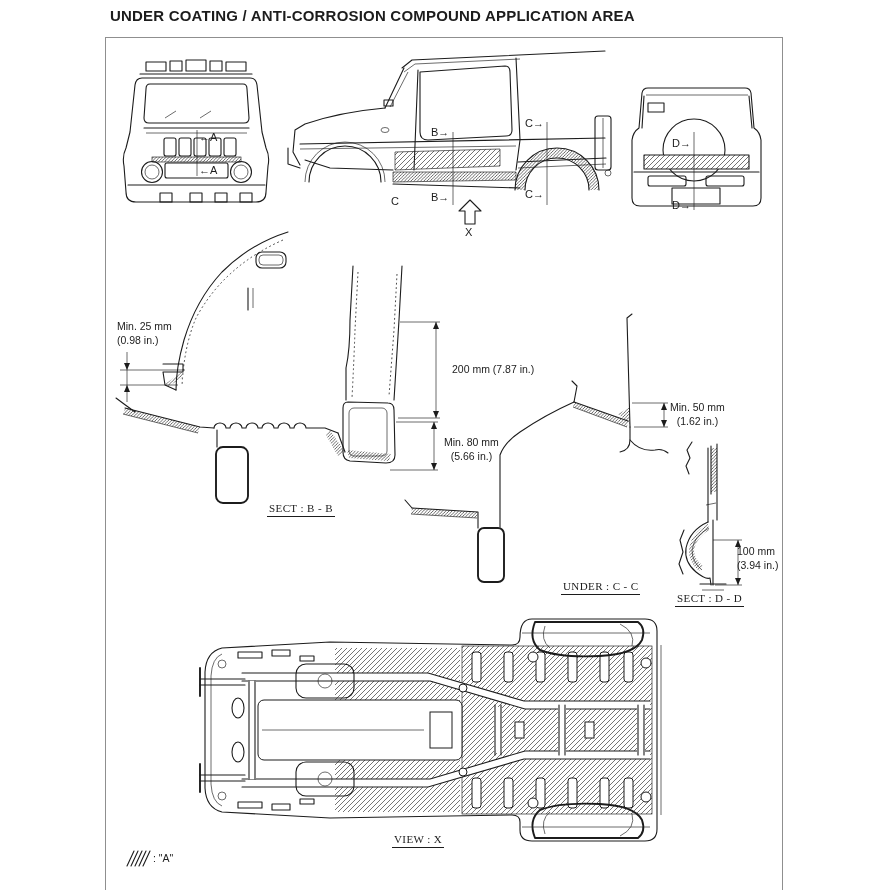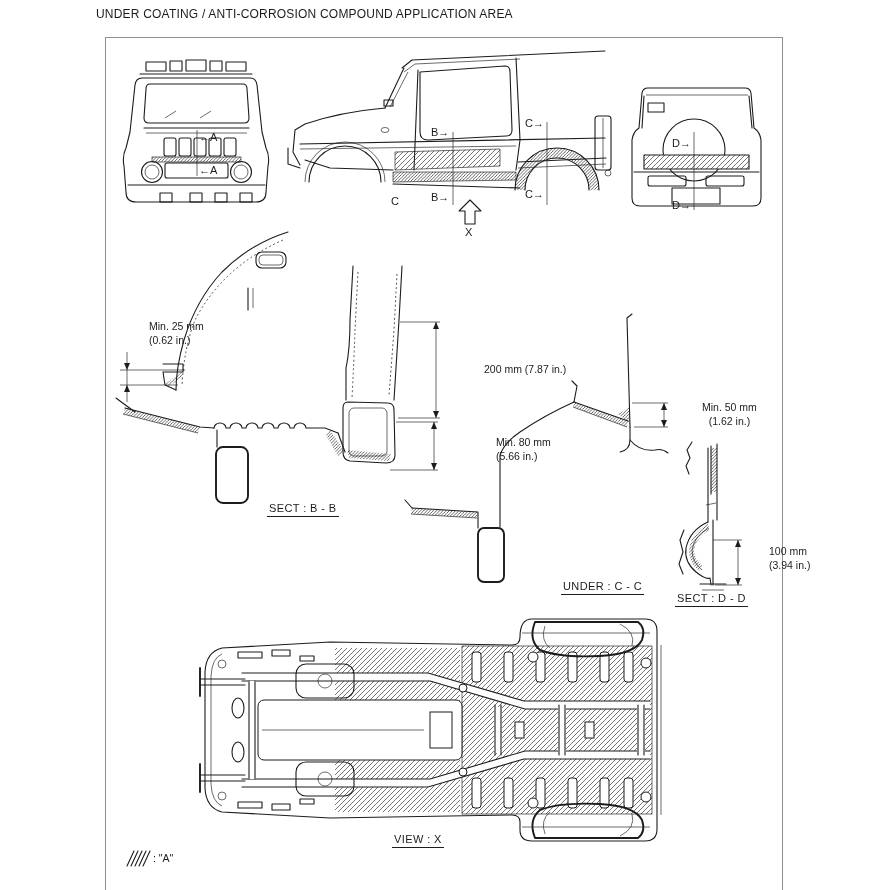--- a/index.html
+++ b/index.html
@@ -1,25 +1,25 @@
 <!DOCTYPE html>
 <html><head>
 <meta charset="utf-8">
 <style>
   html,body{margin:0;padding:0;background:#fff;}
   .page{position:relative;width:890px;height:890px;background:#fff;overflow:hidden;
         font-family:"Liberation Sans","DejaVu Sans",sans-serif;color:#1c1c1c;}
-  .title{position:absolute;left:96px;top:7px;font-size:12px;font-weight:normal;letter-spacing:.2px;white-space:nowrap;}
+  .title{position:absolute;left:110px;top:7px;font-size:15px;font-weight:bold;letter-spacing:.2px;white-space:nowrap;}
   .frame{position:absolute;left:105px;top:37px;width:676px;height:853px;
          border:1px solid #8f8f8f;border-bottom:none;}
   .art{position:absolute;left:0;top:0;width:890px;height:890px;}
   .lbl{position:absolute;font-size:11px;white-space:nowrap;line-height:13px;}
-  .dim{position:absolute;font-size:10.5px;white-space:nowrap;line-height:13.5px;margin-left:32px;}
+  .dim{position:absolute;font-size:10.5px;white-space:nowrap;line-height:13.5px;}
   .cap{position:absolute;font-size:11px;letter-spacing:.4px;white-space:nowrap;
-       border-bottom:1px solid #1c1c1c;padding:0 2px 2px 2px;}
+       border-bottom:1px solid #1c1c1c;padding:0 2px 2px 2px;font-family:Liberation Serif, serif;}
   .legend-lbl{position:absolute;font-size:10.5px;white-space:nowrap;}
   svg .ln{fill:none;stroke:#1c1c1c;stroke-width:1.1;stroke-linecap:round;stroke-linejoin:round;}
   svg .ln2{fill:none;stroke:#1c1c1c;stroke-width:1.9;stroke-linecap:round;stroke-linejoin:round;}
   svg .thin{fill:none;stroke:#1c1c1c;stroke-width:.65;}
   svg .dot{fill:none;stroke:#1c1c1c;stroke-width:.8;stroke-dasharray:1.8,2.6;}
   svg .hf{fill:url(#diagR);stroke:none;}
   svg .hfd{fill:url(#diagD);stroke:none;}
   svg .wf{fill:#fff;stroke:#1c1c1c;stroke-width:1;}
   svg .wuk{fill:none;stroke:#fff;stroke-width:8;}
   svg .arr{fill:#1c1c1c;stroke:none;}
@@ -316,24 +316,24 @@
   <div class="lbl" style="left:525px;top:117px;">C→</div>
   <div class="lbl" style="left:525px;top:188px;">C→</div>
   <div class="lbl" style="left:391px;top:195px;">C</div>
   <div class="lbl" style="left:465px;top:226px;">X</div>
 
   <div class="lbl" style="left:672px;top:137px;">D→</div>
   <div class="lbl" style="left:672px;top:199px;">D→</div>
 
   <div class="dim" style="left:117px;top:320px;">
     <div>Min. 25 mm</div>
-    <div>(0.62 in.)</div>
+    <div>(0.98 in.)</div>
   </div>
   <div class="dim" style="left:452px;top:363px;">200 mm (7.87 in.)</div>
-  <div class="dim" style="left:464px;top:436px;">
+  <div class="dim" style="left:444px;top:436px;text-align:center;">
     <div>Min. 80 mm</div>
     <div>(5.66 in.)</div>
   </div>
   <div class="dim" style="left:670px;top:401px;text-align:center;">
     <div>Min. 50 mm</div>
     <div>(1.62 in.)</div>
   </div>
   <div class="dim" style="left:737px;top:545px;">
     <div>100 mm</div>
     <div>(3.94 in.)</div>

